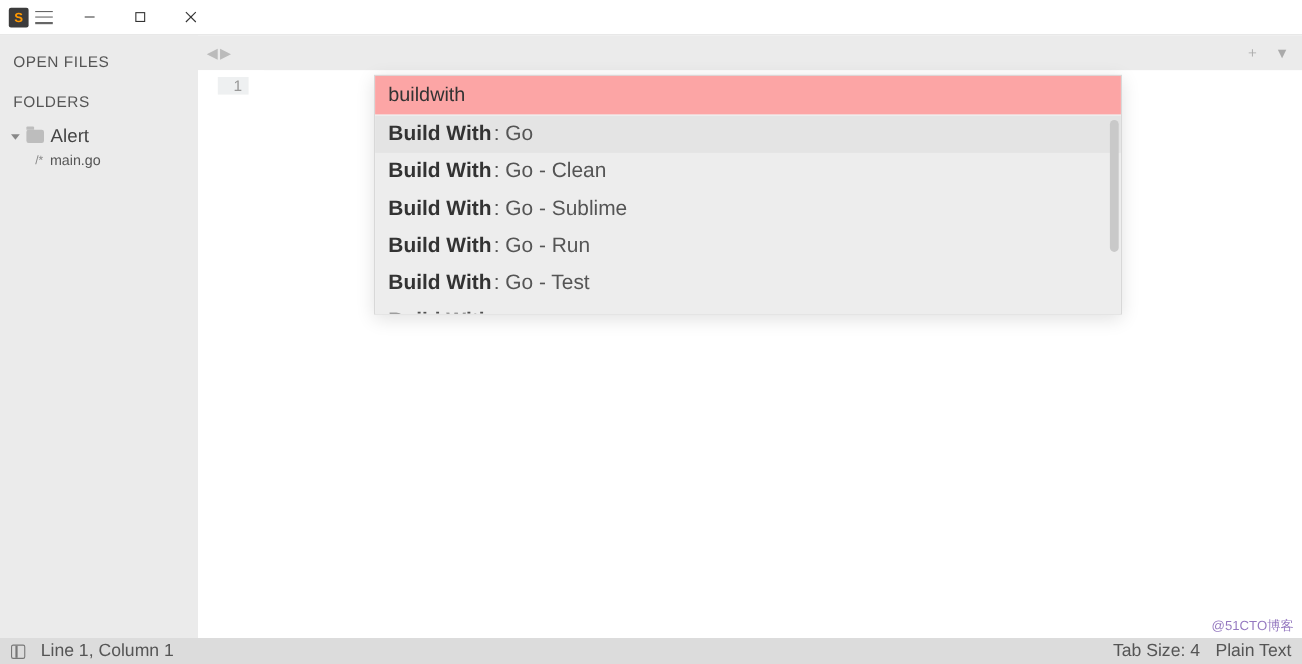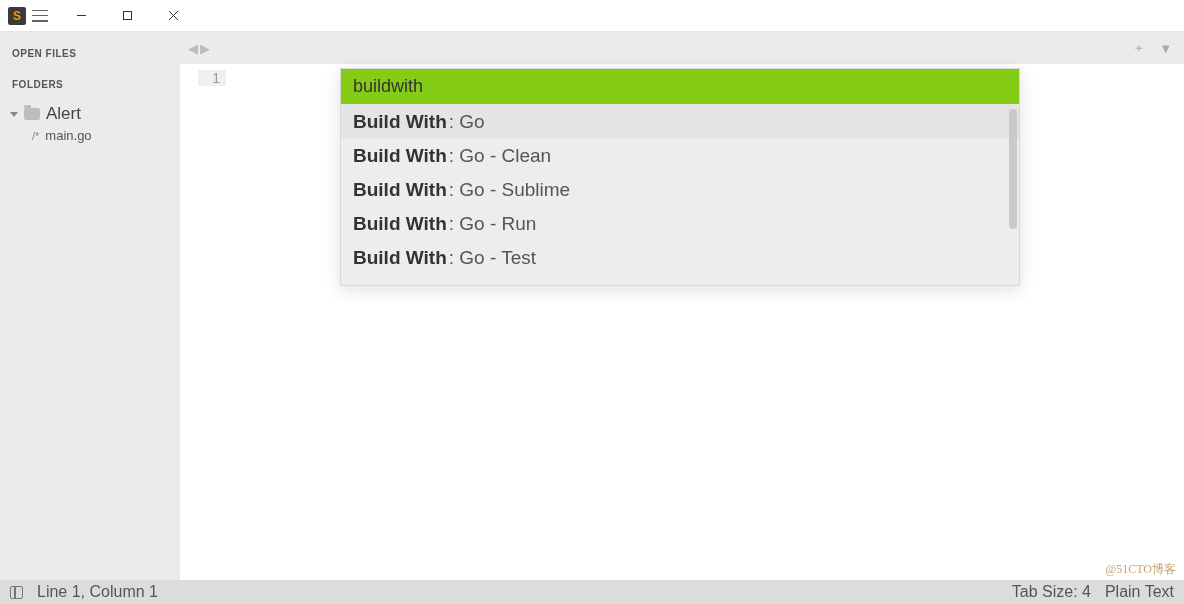--- a/index.html
+++ b/index.html
@@ -10,21 +10,21 @@
 .app-icon { width: 18px; height: 18px; margin: 0 6px 0 8px; background: #3b3b3b; display: flex; align-items: center; justify-content: center; border-radius: 2px; color: #ff9800; font-weight: 700; font-size: 12px; }
 .hamburger { width: 16px; height: 12px; margin-right: 10px; display: flex; flex-direction: column; justify-content: space-between; cursor: pointer; }
 .hamburger span { height: 1.5px; background: #666; display: block; }
 .title-text { flex: 1; color: #666; }
 .win-controls { display: flex; height: 100%; }
 .win-btn { width: 46px; display: flex; align-items: center; justify-content: center; color: #333; font-size: 13px; }
 
 
 .body { display: flex; height: calc(100% - 32px - 24px); }
 .sidebar { width: 180px; background: #ebebeb; padding: 16px 12px; font-size: 12px; color: #555; }
-.sidebar-heading { font-weight: 700; letter-spacing: 0.5px; color: #555; margin-bottom: 12px; font-size: 10px; }
+.sidebar-heading { font-weight: 400; letter-spacing: 0.5px; color: #555; margin-bottom: 12px; font-size: 14px; }
 .sidebar-heading.folders { margin-top: 20px; }
 .folder-row { display: flex; align-items: center; gap: 6px; padding: 2px 0; color: #444; font-size: 17px; }
 .disclosure { width: 0; height: 0; border-left: 4px solid transparent; border-right: 4px solid transparent; border-top: 5px solid #888; margin-left: -2px; }
 .folder-icon { width: 16px; height: 12px; background: #bdbdbd; border-radius: 2px; position: relative; }
 .folder-icon::before { content: ""; position: absolute; top: -3px; left: 0; width: 7px; height: 3px; background: #bdbdbd; border-radius: 1px 1px 0 0; }
 .file-row { display: flex; align-items: center; gap: 6px; padding: 2px 0 2px 20px; color: #555; font-size: 13px; }
 .file-prefix { color: #888; font-size: 11px; }
 
 .editor-wrap { flex: 1; display: flex; flex-direction: column; background: #fff; position: relative; }
 .tab-strip { height: 32px; background: #ebebeb; display: flex; align-items: center; padding: 0 8px; gap: 6px; }
@@ -32,34 +32,34 @@
 .tab-strip-spacer { flex: 1; }
 .tab-plus, .tab-menu { color: #aaa; font-size: 13px; padding: 0 4px; }
 
 .editor { flex: 1; display: flex; background: #fff; position: relative; }
 .gutter { width: 60px; background: #fff; text-align: right; padding: 6px 14px 0 0; color: #bbb; font-size: 14px; font-family: Consolas, monospace; }
 .gutter .ln { background: #eef0f1; padding: 0 6px; display: inline-block; min-width: 28px; color: #999; }
 .code { flex: 1; position: relative; }
 
 
 .palette { position: absolute; top: 4px; left: 100px; width: 680px; background: #fff; border: 1px solid #d8d8d8; box-shadow: 0 4px 16px rgba(0,0,0,0.12); }
-.palette-input { width: 100%; border: none; outline: none; font-size: 18px; padding: 7px 12px; color: #333; background: #84cc16; }
+.palette-input { width: 100%; border: none; outline: none; font-size: 18px; padding: 7px 12px; color: #333; background: #fca5a5; }
 .palette-input-wrap { position: relative; border-bottom: 1px solid #e9e9e9; }
 .palette-list { background: #ededed; max-height: 180px; overflow: hidden; position: relative; }
 .palette-item { padding: 6px 12px; font-size: 19px; color: #555; display: flex; gap: 2px; cursor: pointer; }
 .palette-item .bold { font-weight: 700; color: #333; }
 .palette-item.selected { background: #e4e4e4; }
 .palette-scrollbar { position: absolute; right: 2px; top: 4px; width: 8px; height: 120px; background: #c9c9c9; border-radius: 4px; }
 
 
 .statusbar { height: 24px; background: #dcdcdc; display: flex; align-items: center; padding: 0 10px; font-size: 16px; color: #555; gap: 14px; }
 .statusbar .spacer { flex: 1; }
 .panel-icon { width: 13px; height: 13px; border: 1.5px solid #777; border-radius: 2px; position: relative; }
 .panel-icon::after { content: ""; position: absolute; left: 3px; top: 0; bottom: 0; width: 1.5px; background: #777; }
-.watermark { position: absolute; right: 8px; bottom: 26px; color: #a16207; font-size: 12px; opacity: 0.6; font-family: Liberation Serif, serif; }
+.watermark { position: absolute; right: 8px; bottom: 26px; color: #4c1d95; font-size: 12px; opacity: 0.6; }
 </style>
 </head>
 <body>
 
 <div class="titlebar">
   <div class="app-icon">S</div>
   <div class="hamburger">
       <span></span>
       <span></span>
       <span></span>

